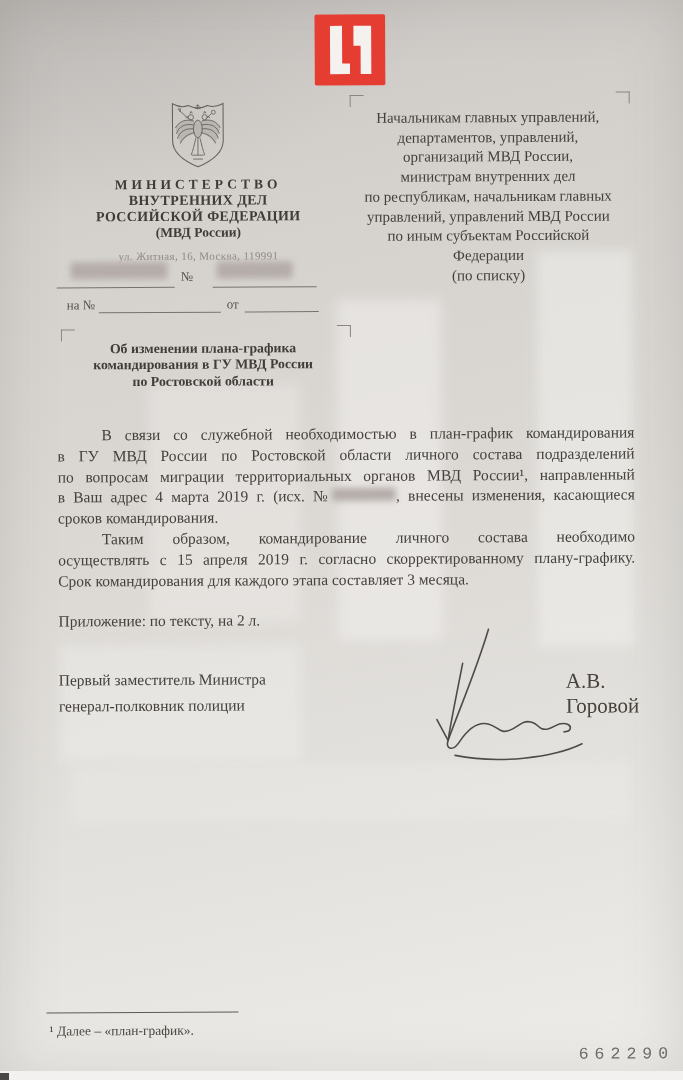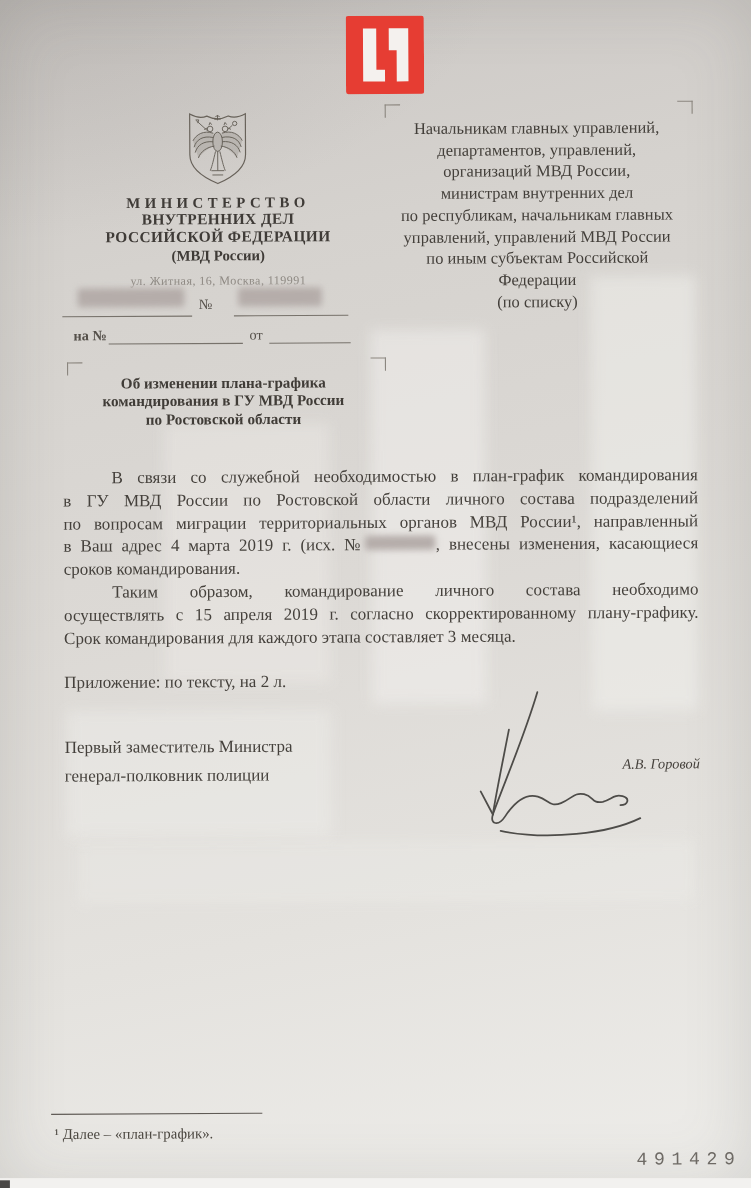--- a/index.html
+++ b/index.html
@@ -46,21 +46,21 @@
     font-weight:bold;font-size:13.8px;line-height:16.4px;color:#403c37;}
 
   .bodytext{position:absolute;left:58px;top:424px;width:577px;font-size:15.5px;line-height:20.8px;}
   .jl{text-align:justify;text-align-last:justify;}
   .ind{text-indent:44px;}
   .inline-redact{display:inline-block;width:64px;height:13px;vertical-align:baseline;
     background:#b5adaa;filter:blur(3px);border-radius:2px;}
   .attach{margin-top:20px;}
 
   .sigtitle{position:absolute;left:58px;top:666px;font-size:15.5px;line-height:26px;color:#45413c;}
-  .signame{position:absolute;left:565px;top:688px;font-size:13px;color:#45413c;font-style:italic;}
+  .signame{position:absolute;left:565px;top:670px;font-size:21px;color:#45413c;}
   .sigscribble{position:absolute;left:402px;top:628px;width:185px;height:145px;}
 
   .fnrule{position:absolute;left:44px;top:1011px;width:192px;border-top:1.5px solid #5f5a55;}
   .footnote{position:absolute;left:47px;top:1022px;font-size:13.5px;color:#4a463f;text-align:center;}
   .stamp{position:absolute;left:576px;top:1046px;font-family:"Liberation Mono","DejaVu Sans Mono",monospace;
     font-size:16.5px;letter-spacing:6px;color:#6e6a65;}
 </style>
 </head>
 <body>
 
@@ -119,21 +119,21 @@
       <div class="lh4">(МВД России)</div>
       <div class="addr">ул. Житная, 16, Москва, 119991</div>
     </div>
 
     <div>
       <span class="abs redact" style="left:72px;top:261px;width:97px;height:17px;"></span>
       <span class="abs uline" style="left:58px;top:285px;width:118px;"></span>
       <span class="abs reflabel" style="left:182px;top:268px;">№</span>
       <span class="abs redact" style="left:218px;top:261px;width:76px;height:17px;"></span>
       <span class="abs uline" style="left:214px;top:285px;width:104px;"></span>
-      <span class="abs reflabel" style="left:68px;top:296px;font-weight:bold;">на №</span>
+      <span class="abs reflabel" style="left:68px;top:296px;">на №</span>
       <span class="abs uline" style="left:100px;top:310px;width:122px;"></span>
       <span class="abs reflabel" style="left:228px;top:296px;font-family:Liberation Serif, serif;">от</span>
       <span class="abs uline" style="left:246px;top:310px;width:74px;"></span>
     </div>
 
     <span class="corner cl" style="left:352px;top:95px;"></span>
     <span class="corner cr" style="left:618px;top:93px;"></span>
     <span class="corner cl" style="left:62px;top:328px;"></span>
     <span class="corner cr" style="left:338px;top:325px;"></span>
 
@@ -180,18 +180,18 @@
           <path d="M45,113 C42,122 50,124 56,115 C66,100 76,94 86,97 C96,100 97,107 107,103 C117,99 119,93 128,95 C137,97 135,104 145,102 C153,100 155,95 163,97 C170,99 168,105 161,105"></path>
           <path d="M52,128 C95,137 150,131 179,117"></path>
         </g>
       </svg>
     </div>
     <div class="signame">А.В. Горовой</div>
 
     <div class="fnrule"></div>
     <div class="footnote">¹ Далее – «план-график».</div>
 
-    <div class="stamp">491429</div>
+    <div class="stamp">662290</div>
 
   </div>
   <div class="bstrip"></div>
   <div class="bnub"></div>
 </div>
 
 </body></html>

